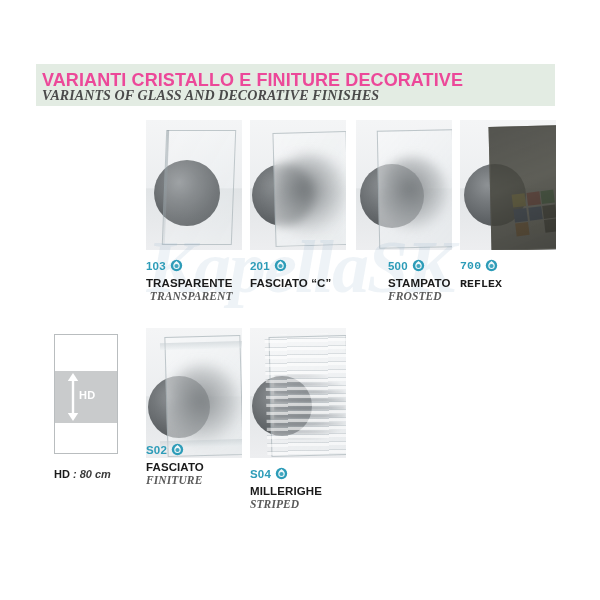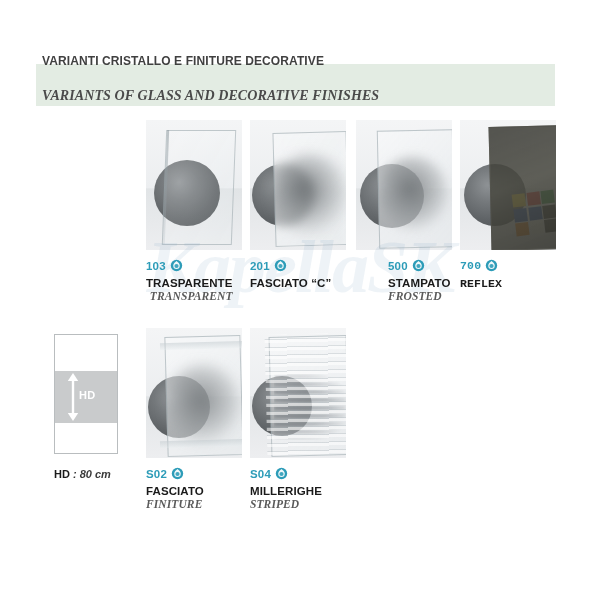--- a/index.html
+++ b/index.html
@@ -38,25 +38,25 @@
   
   #header-band {
     position: absolute;
     left: 36px; top: 64px;
     width: 519px; height: 42px;
     background: #e3ece3;
     z-index: 1;
   }
   #header-title {
     position: absolute;
-    left: 42px; top: 54px;
-    font-size: 12px;
+    left: 42px; top: 70px;
+    font-size: 18px;
     font-weight: 700;
     letter-spacing: 0.1px;
-    color: #404040;
+    color: #ec4899;
     z-index: 2;
   }
   #header-subtitle {
     position: absolute;
     left: 42px; top: 88px;
     font-family: "Liberation Serif", serif;
     font-size: 14px;
     font-style: italic;
     font-weight: 700;
     letter-spacing: 0.1px;
@@ -421,21 +421,21 @@
 <div class="tile t6" style="left:250px; top:328px;">
   <div class="scene">
     <div class="bg-studio"></div>
     <div class="sphere"></div>
     <div class="pane"></div>
     <div class="smear"></div>
     <div class="ribs"></div>
   </div>
 </div>
 
-<div class="caption" style="left:146px; top:466px;">
+<div class="caption" style="left:146px; top:442px;">
   <div class="code-row">
     <span class="code">S02</span>
     <svg class="drop-icon" viewBox="0 0 16 16">
       <circle cx="8" cy="8" r="7" fill="#2d9cb8"></circle>
       <path d="M8 2.6 C5.4 4.6 4 6.3 4 8.4 a4 4 0 0 0 8 0 C12 6.3 10.6 4.6 8 2.6 Z" fill="#ffffff" opacity="0.93"></path>
       <circle cx="8" cy="8.6" r="2.6" fill="#2d9cb8" opacity="0.9"></circle>
     </svg>
   </div>
   <div class="cap-name">FASCIATO</div>
   <div class="cap-sub">FINITURE</div>

